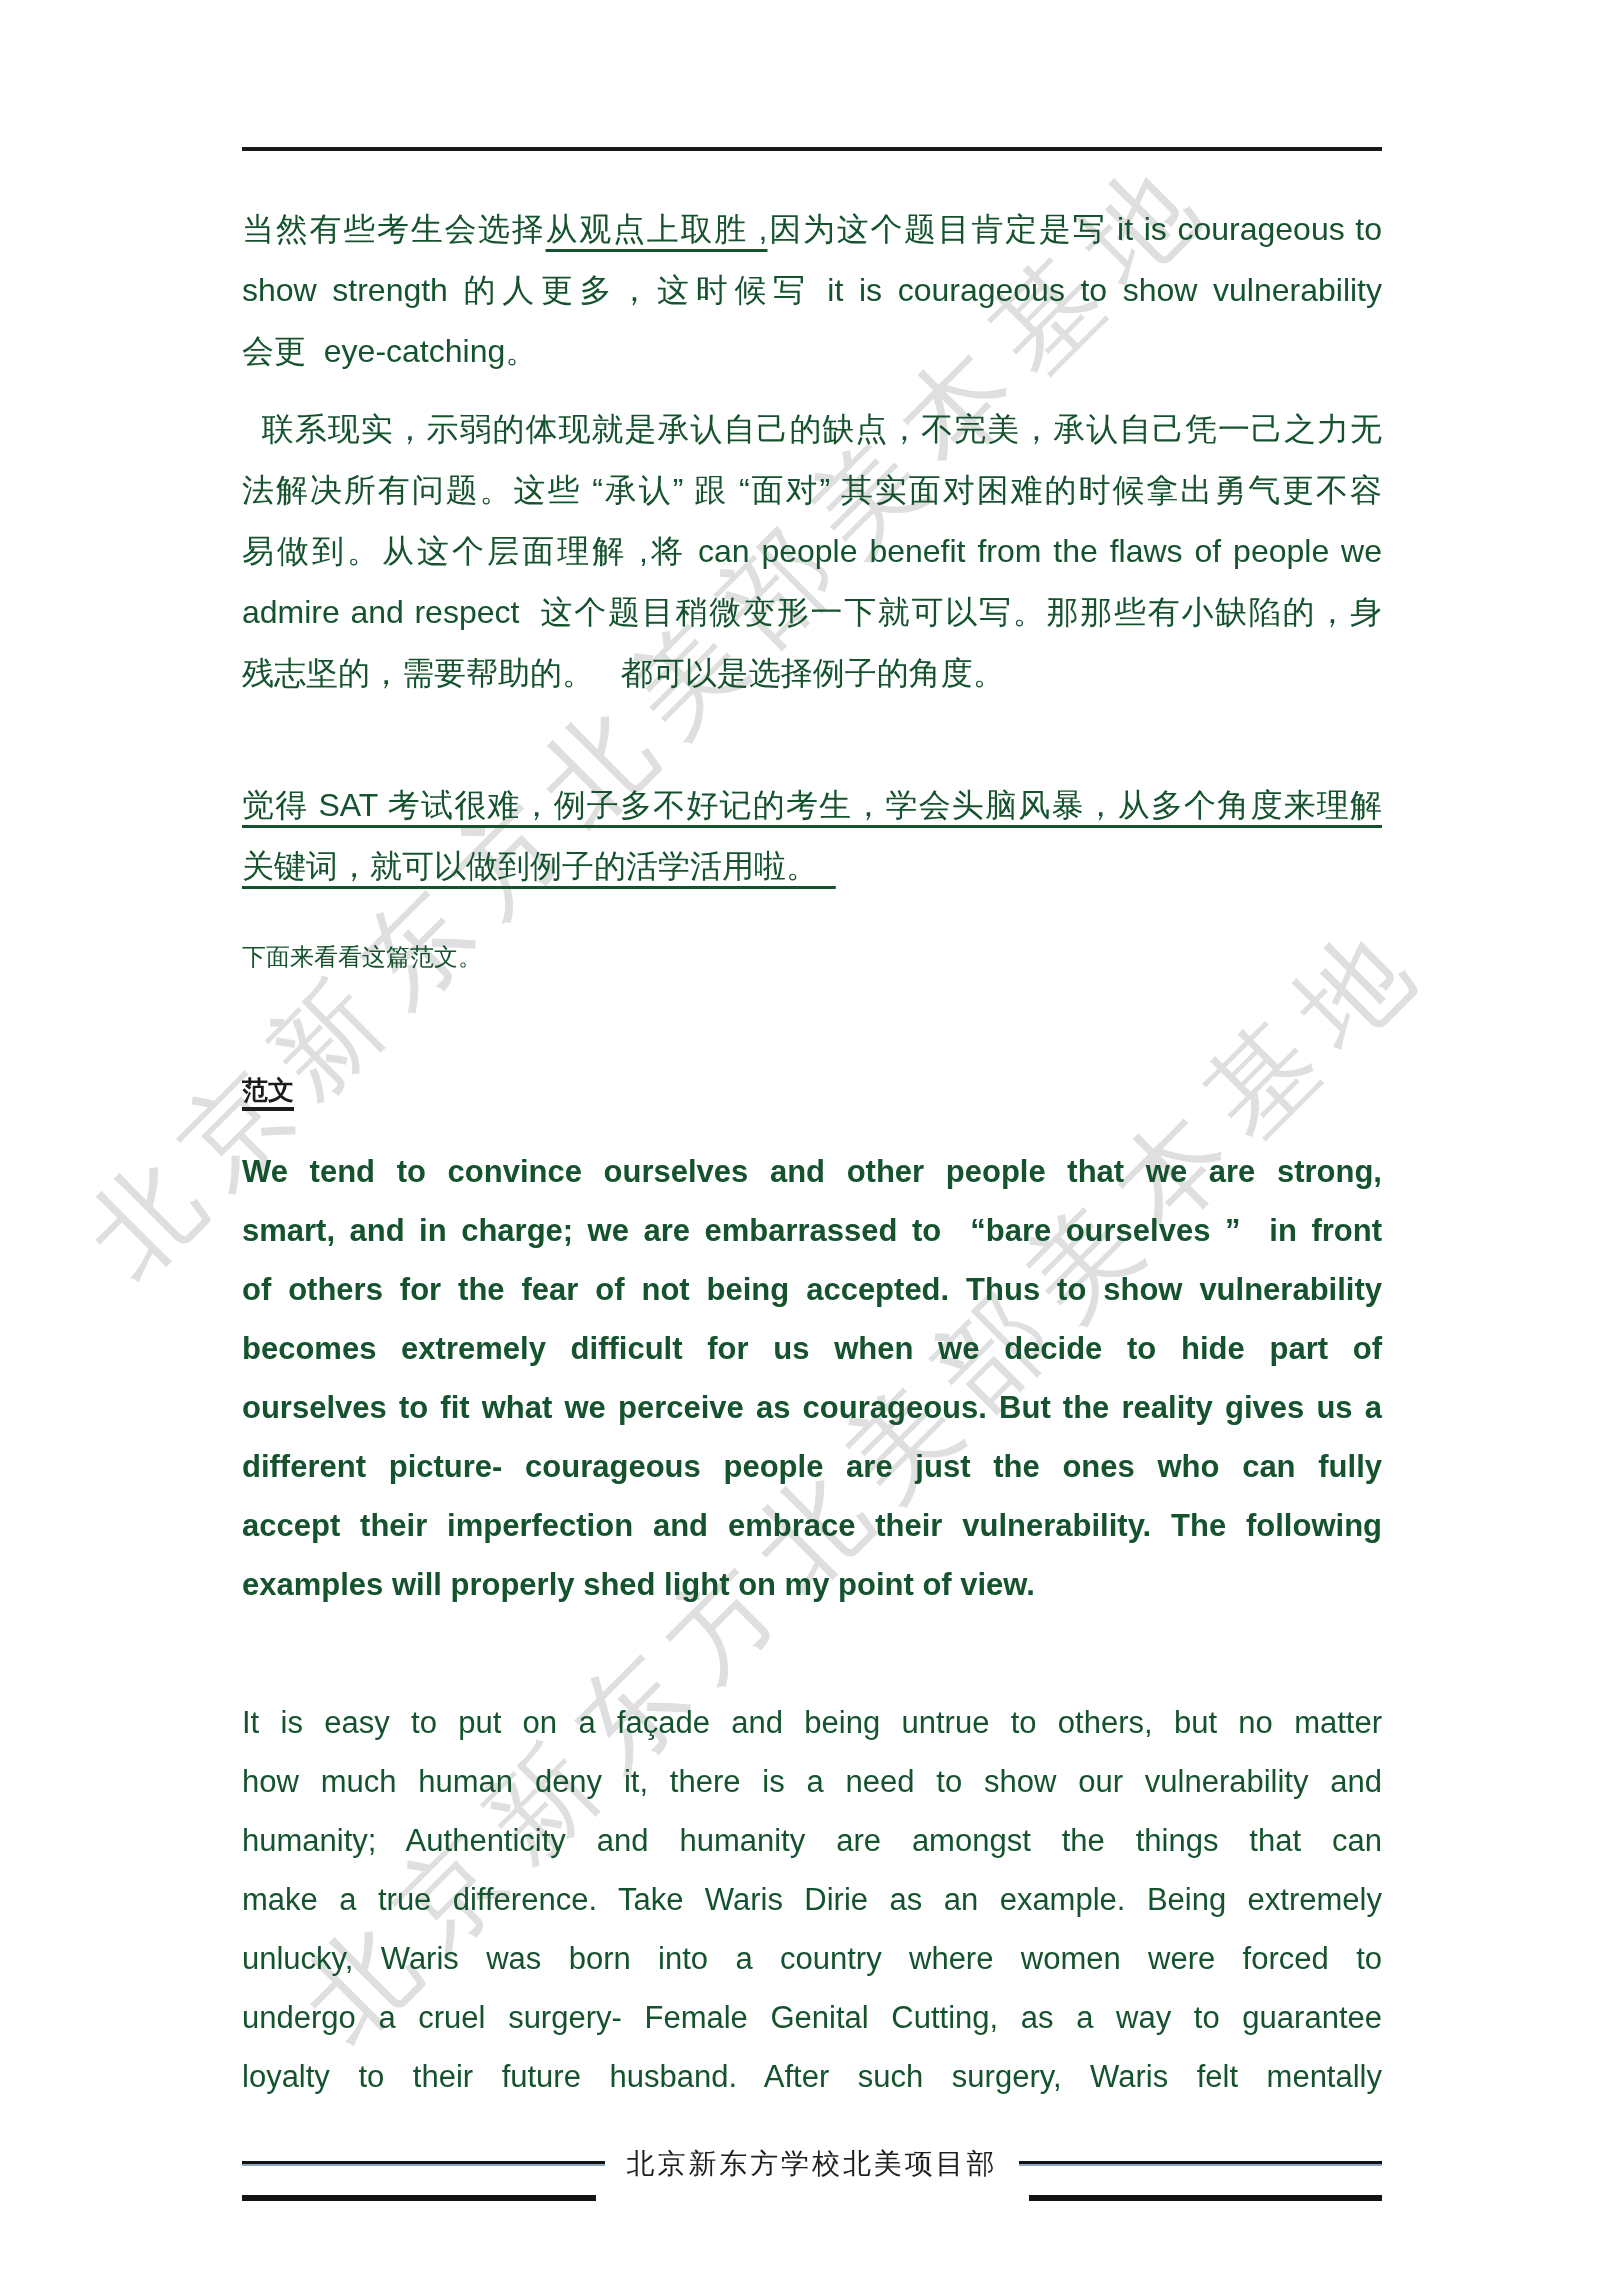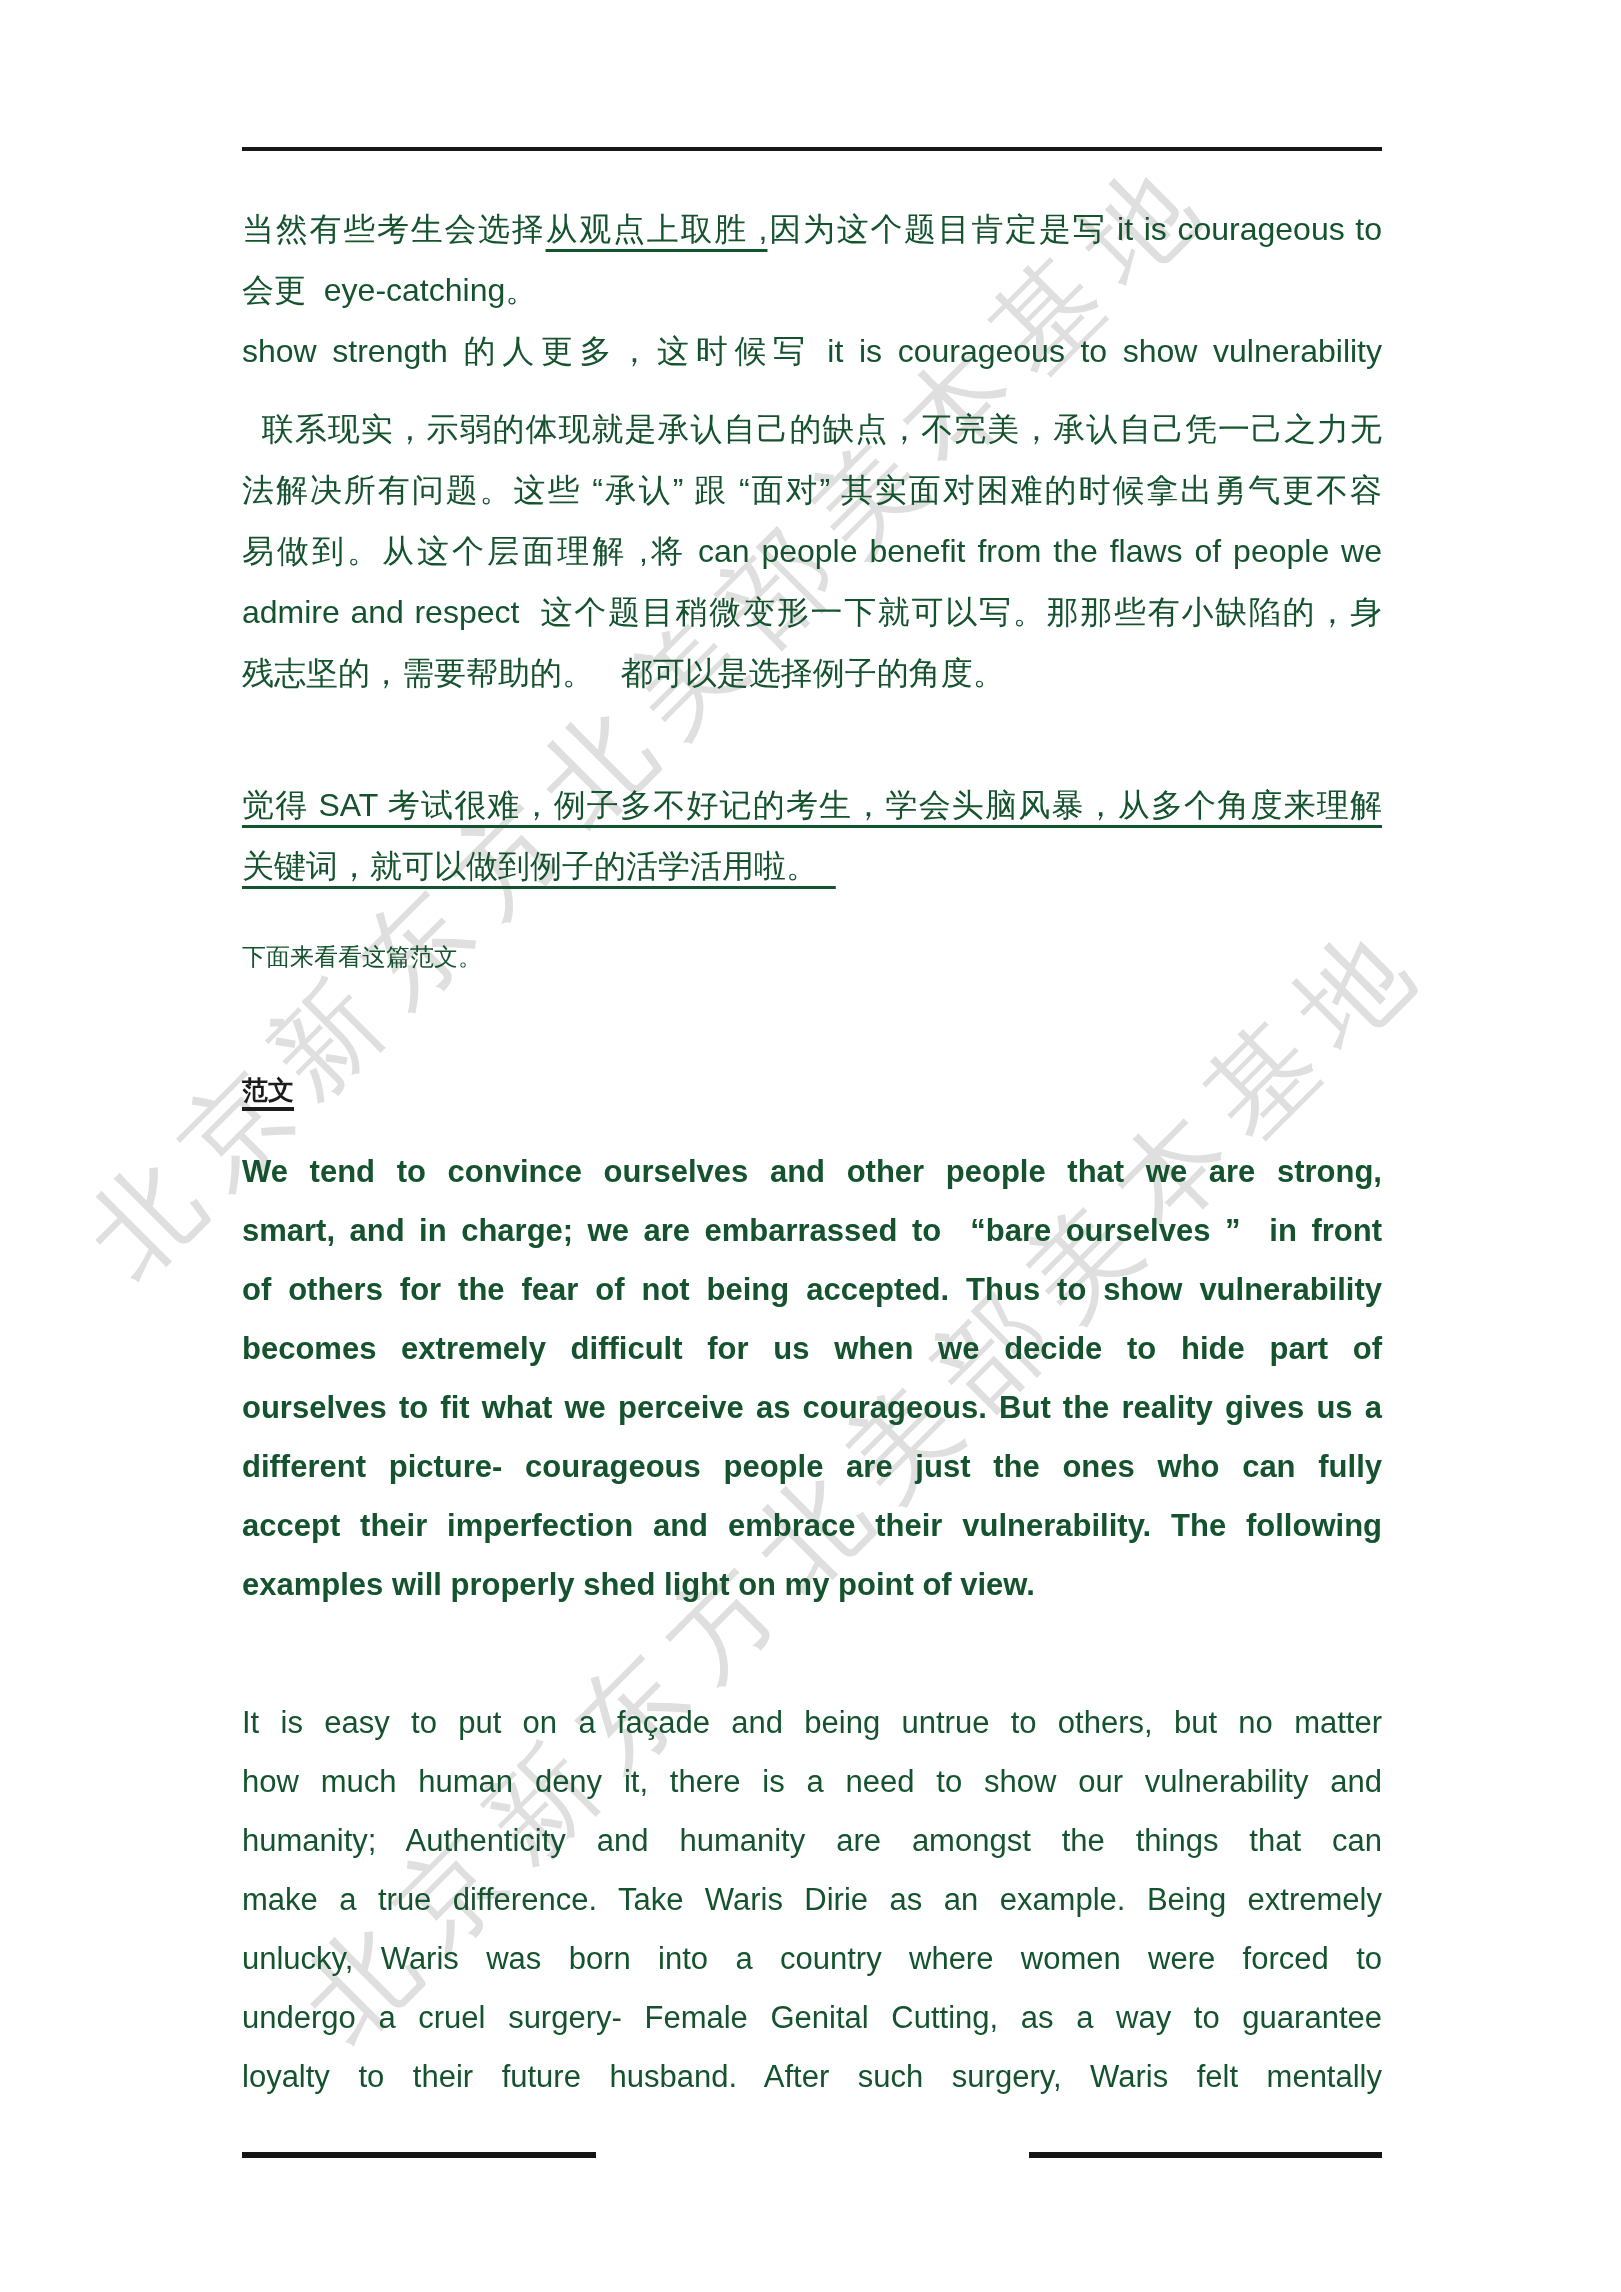--- a/index.html
+++ b/index.html
@@ -45,22 +45,22 @@
 <body>
 
 <div class="watermark wm-a">北京新东方北美部美本基地</div>
 <div class="watermark wm-b">北京新东方北美部美本基地</div>
 
 <div class="content">
   <div class="rule"></div>
 
   <div class="para p1">
       <div class="line"><span>当然有些考生会选择</span><span class="u">从观点上取胜 ,</span><span>因为这个题目肯定是写 it is courageous to</span></div>
+      <div class="line">show strength 的人更多，这时候写 it is courageous to show vulnerability</div>
       <div class="line last">会更&nbsp;&nbsp;eye-catching。</div>
-      <div class="line">show strength 的人更多，这时候写 it is courageous to show vulnerability</div>
     </div>
 
   <div class="para p2">
       <div class="line">&nbsp;&nbsp;联系现实，示弱的体现就是承认自己的缺点，不完美，承认自己凭一己之力无</div>
       <div class="line">法解决所有问题。这些 “承认” 跟 “面对” 其实面对困难的时候拿出勇气更不容</div>
       <div class="line">易做到。从这个层面理解 ,将 can people benefit from the flaws of people we</div>
       <div class="line">admire and respect &nbsp;这个题目稍微变形一下就可以写。那那些有小缺陷的，身</div>
       <div class="line last">残志坚的，需要帮助的。&nbsp;&nbsp;&nbsp;都可以是选择例子的角度。</div>
     </div>
 
@@ -91,19 +91,24 @@
       <div class="line">how much human deny it, there is a need to show our vulnerability and</div>
       <div class="line">humanity; Authenticity and humanity are amongst the things that can</div>
       <div class="line">make a true difference. Take Waris Dirie as an example. Being extremely</div>
       <div class="line">unlucky, Waris was born into a country where women were forced to</div>
       <div class="line">undergo a cruel surgery- Female Genital Cutting, as a way to guarantee</div>
       <div class="line">loyalty to their future husband. After such surgery, Waris felt mentally</div>
     </div>
 </div>
 
 <div class="footer">
+  <div class="footer-row1">
+    <div class="fline"></div>
+    <div class="footer-text">北京新东方学校北美项目部</div>
+    <div class="fline"></div>
+  </div>
   <div class="footer-row2">
     <div class="fline2"></div>
     <div class="footer-spacer"></div>
     <div class="fline2"></div>
   </div>
 </div>
 
 
 </body></html>

